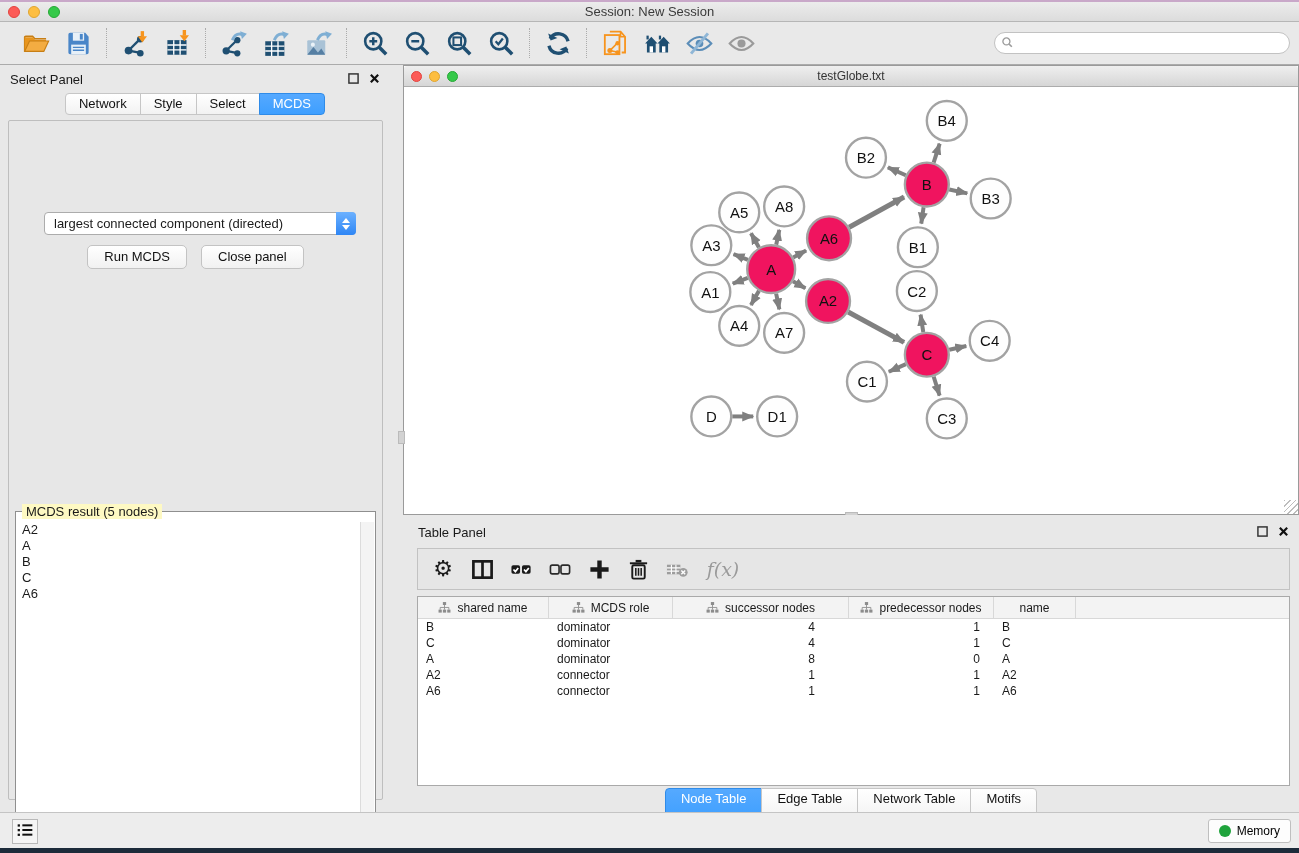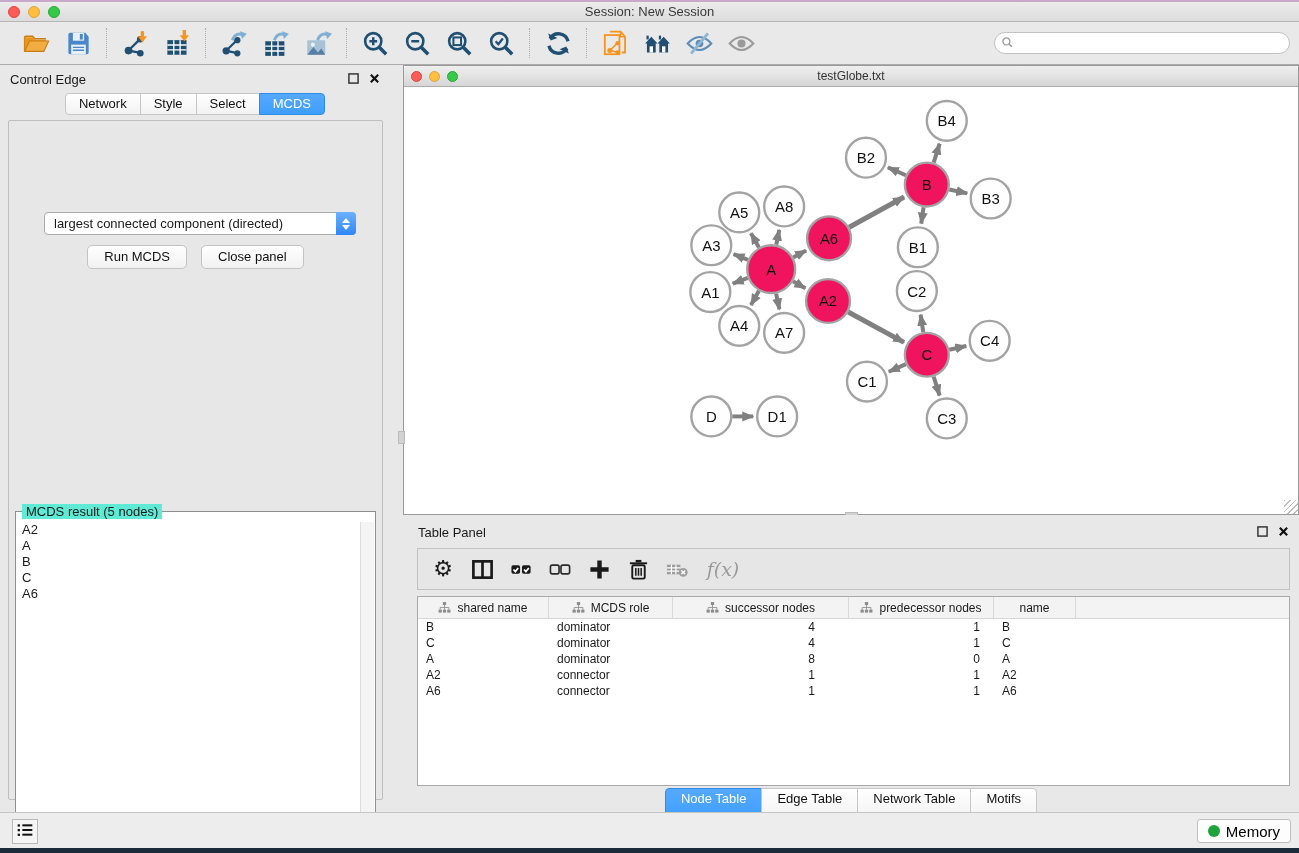--- a/index.html
+++ b/index.html
@@ -51,21 +51,21 @@
     display:flex; align-items:center; cursor:default; }
   .select-box .val { flex:1; padding-left:9px; font-size:13px; white-space:nowrap; overflow:hidden; }
   .select-box .stepper { width:20px; height:23px; margin:-1px -1px -1px 0; border-radius:0 4px 4px 0;
     background:linear-gradient(#6CB1FF,#2E86F5); display:flex; flex-direction:column; align-items:center; justify-content:center; gap:2px; }
   .select-box .stepper i { width:0; height:0; border-left:4px solid transparent; border-right:4px solid transparent; }
   .select-box .stepper i.up { border-bottom:5px solid #fff; }
   .select-box .stepper i.dn { border-top:5px solid #fff; }
   .cp-buttons { position:absolute; left:0; top:124px; width:100%; display:flex; justify-content:center; gap:14px; }
   .mac-btn { background:linear-gradient(#FFFFFF,#F1F1F1); border:1px solid #C3C3C3; border-radius:5px; padding:3px 16px 4px; font-size:13px; color:#111; cursor:default; }
   .groupbox { position:absolute; left:6px; top:390px; width:361px; height:342px; background:#fff; border:1px solid #8F8F8F; }
-  .groupbox .legend { position:absolute; left:6px; top:-8px; background:#5eead4; padding:0 4px; font-size:13px; }
+  .groupbox .legend { position:absolute; left:6px; top:-8px; background:#fef9c3; padding:0 4px; font-size:13px; }
   .result-list { position:absolute; left:1px; top:10px; right:15px; bottom:1px; overflow:hidden; }
   .result-item { font-size:13px; line-height:16px; padding-left:5px; cursor:default; }
   .v-scroll { position:absolute; right:1px; top:10px; width:14px; bottom:1px; background:#F4F4F4; border-left:1px solid #DCDCDC; }
 
   
   .net-window { position:absolute; left:403px; top:65px; width:896px; height:450px; background:#fff; border:1px solid #9A9A9A; }
   .net-titlebar { position:relative; height:21px; background:linear-gradient(#EFEFEF,#D6D6D6); border-bottom:1px solid #ACACAC;
     display:flex; align-items:center; justify-content:center; border-radius:3px 3px 0 0; }
   .net-canvas { position:absolute; left:1px; top:22px; right:5px; bottom:5px; background:#fff; }
   .graph-svg { position:absolute; left:0; top:0; width:100%; height:100%; }
@@ -95,21 +95,21 @@
   .dt-cell.num-s { text-align:right; padding-right:34px; }
   .dt-cell.num-p { text-align:right; padding-right:14px; }
   .tp-tabs { position:absolute; left:0; top:273px; width:100%; display:flex; justify-content:center; }
   .tp-tabs .seg-tab { padding:2px 15px 14px; }
 
   
   .statusbar { position:absolute; left:0; top:812px; width:1299px; height:36px; background:#EDEDED; border-top:1px solid #C4C4C4; }
   .list-btn { position:absolute; left:12px; top:6px; width:26px; height:25px; background:#F5F5F5; border:1px solid #B9B9B9;
     display:flex; align-items:center; justify-content:center; cursor:default; }
   .memory-btn { position:absolute; right:8px; top:6px; height:24px; background:#FDFDFD; border:1px solid #BFBFBF; border-radius:3px;
-    display:flex; align-items:center; gap:6px; padding:0 10px; font-size:15px; cursor:default; }
+    display:flex; align-items:center; gap:6px; padding:0 10px; font-size:12px; cursor:default; }
   .memory-dot { width:12px; height:12px; border-radius:50%; background:#1FA33C; }
   .desktop-strip { position:absolute; left:0; top:848px; width:1299px; height:5px; background:#1C2B3A; }
 </style>
 </head>
 <body>
 
 <div class="titlebar">
   <div class="lights">
     <span class="light red"></span>
     <span class="light yellow"></span>
@@ -307,21 +307,21 @@
     <span class="search-mag">
       <svg width="13" height="13" viewBox="0 0 24 24">
           <circle cx="10" cy="10" r="6.5" fill="none" stroke="#9A9A9A" stroke-width="2.4"></circle>
           <line x1="15" y1="15" x2="20" y2="20" stroke="#9A9A9A" stroke-width="2.8"></line>
         </svg>
     </span>
   </div>
 </div>
 
 <div class="control-panel">
-  <span class="panel-title cp-title">Control Edge</span>
+  <span class="panel-title cp-title">Select Panel</span>
   <div class="win-btns cp-btns">
     <button class="wbtn">
       <svg width="11" height="11" viewBox="0 0 12 12">
           <rect x="1" y="1" width="10" height="10" fill="none" stroke="#333" stroke-width="1.6"></rect>
         </svg>
     </button>
     <button class="wbtn">
       <svg width="11" height="11" viewBox="0 0 12 12">
           <path d="M2 2 L10 10 M10 2 L2 10" stroke="#111" stroke-width="2.4"></path>
         </svg>

